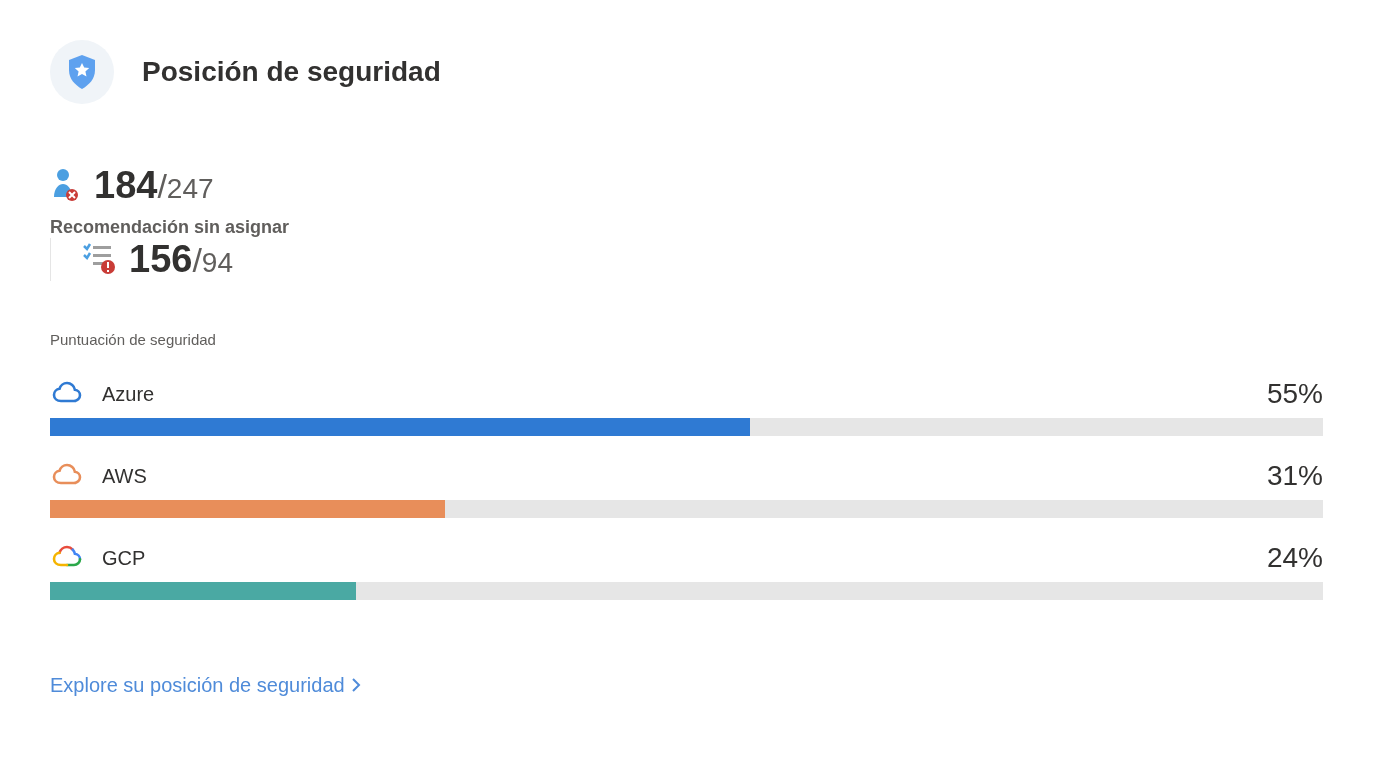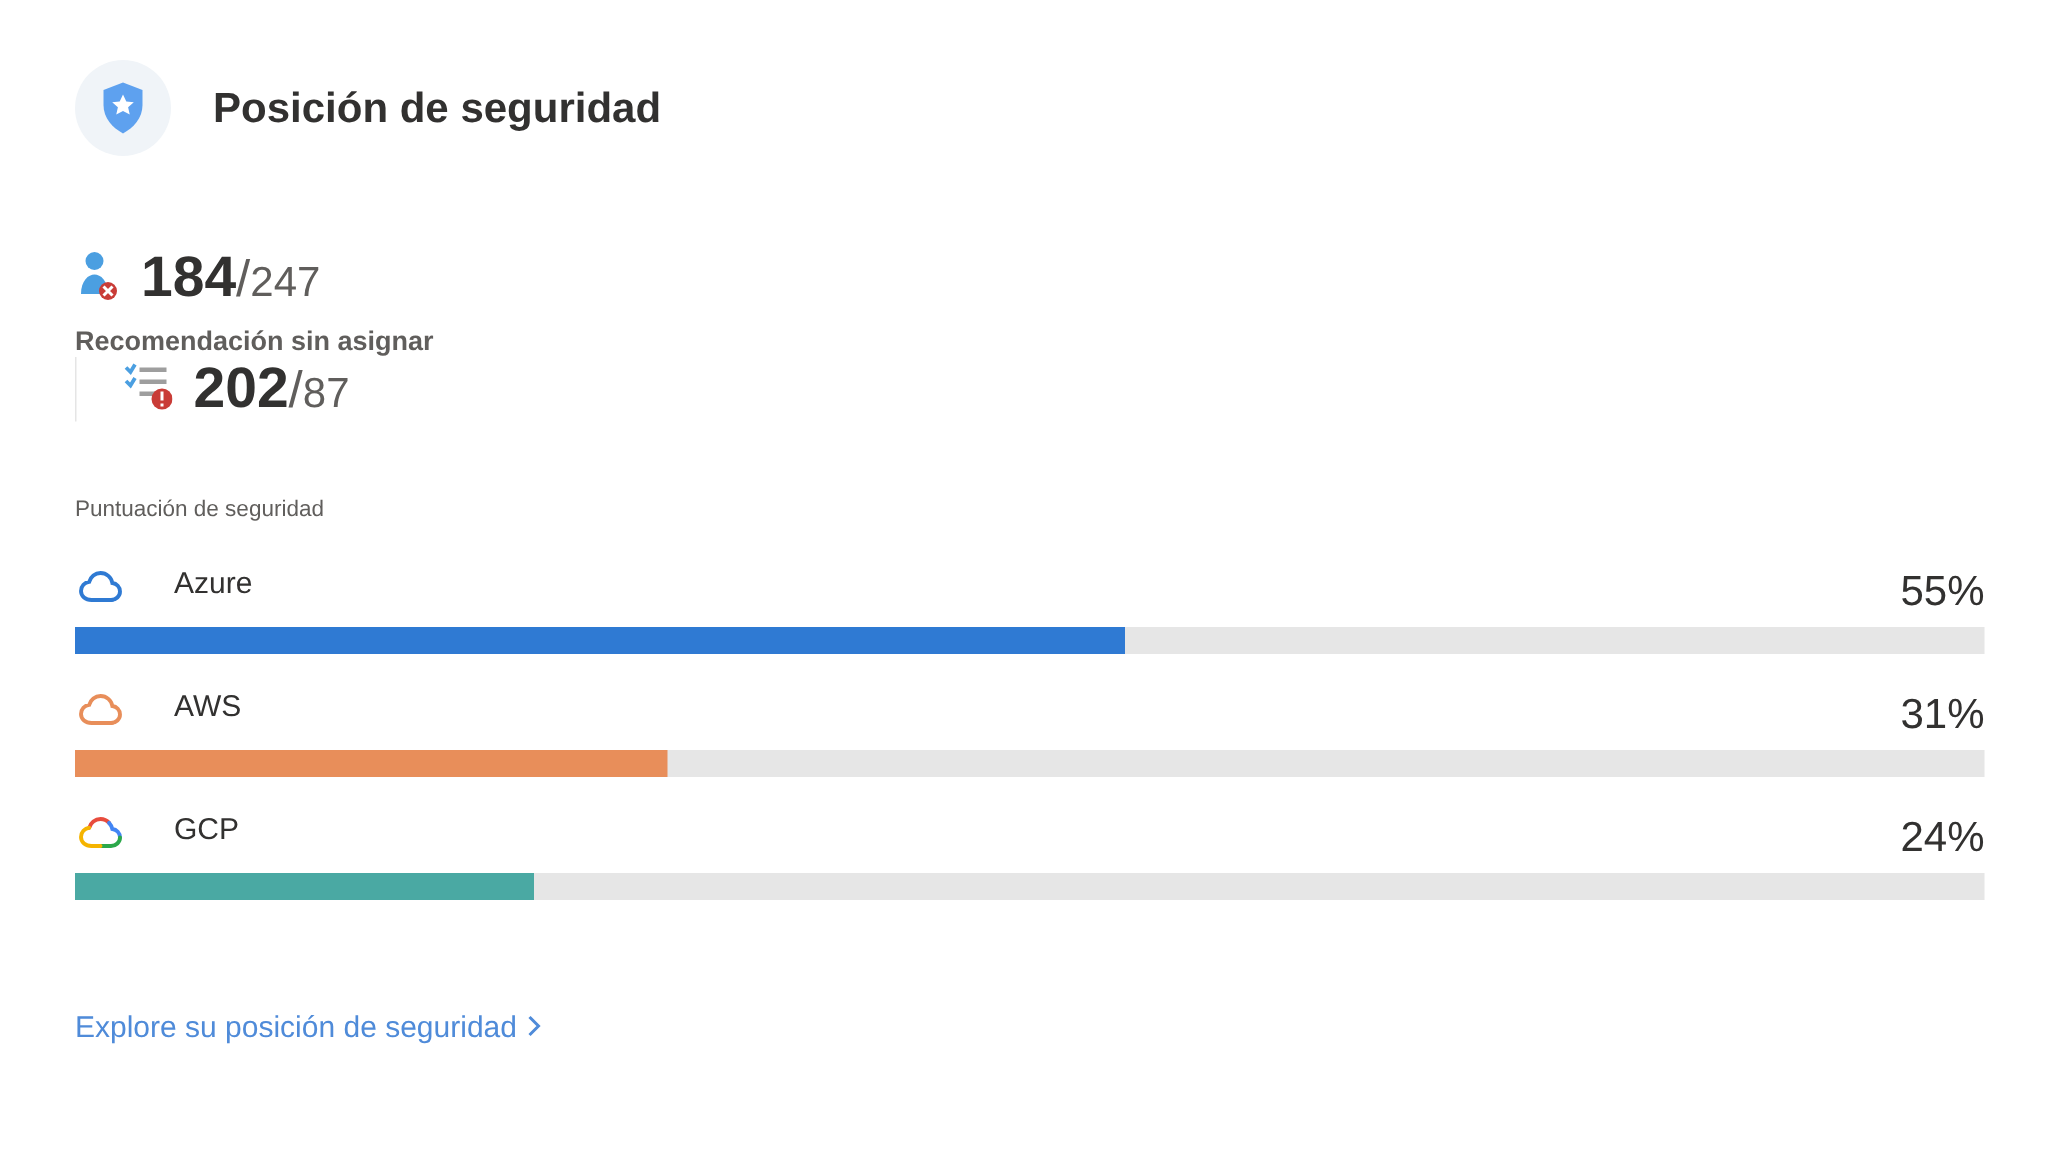--- a/index.html
+++ b/index.html
@@ -107,22 +107,22 @@
     margin-bottom: 24px;
   }
   .bar-head {
     display: flex;
     align-items: center;
     justify-content: space-between;
     margin-bottom: 8px;
   }
   .bar-title {
     display: flex;
-    align-items: flex-start;
-    gap: 32px;
+    align-items: center;
+    gap: 18px;
     font-size: 20px;
     color: #323130;
   }
   .bar-pct {
     font-size: 28px;
     color: #323130;
   }
   .bar-track {
     height: 18px;
     background: #e6e6e6;
@@ -182,21 +182,21 @@
           <path d="M3 14 l3 3 3-5" stroke="#4b9fe1" stroke-width="2.5" fill="none"></path>
           <rect x="12" y="5" width="18" height="3" fill="#9e9e9e"></rect>
           <rect x="12" y="13" width="18" height="3" fill="#9e9e9e"></rect>
           <rect x="12" y="21" width="12" height="3" fill="#9e9e9e"></rect>
           <circle cx="27" cy="26" r="7" fill="#c93c37"></circle>
           <rect x="26" y="21" width="2" height="6" fill="#fff"></rect>
           <rect x="26" y="29" width="2" height="2" fill="#fff"></rect>
         </svg>
       </span>
       <span>
-        <span class="metric-value">202</span><span class="slash">/</span><span class="metric-total">87</span>
+        <span class="metric-value">156</span><span class="slash">/</span><span class="metric-total">94</span>
       </span>
     </div>
   </div>
 </div>
 
 <div class="section-label">Puntuación de seguridad</div>
 
 <div class="score-area">
 
   <div class="bars" id="bars">

